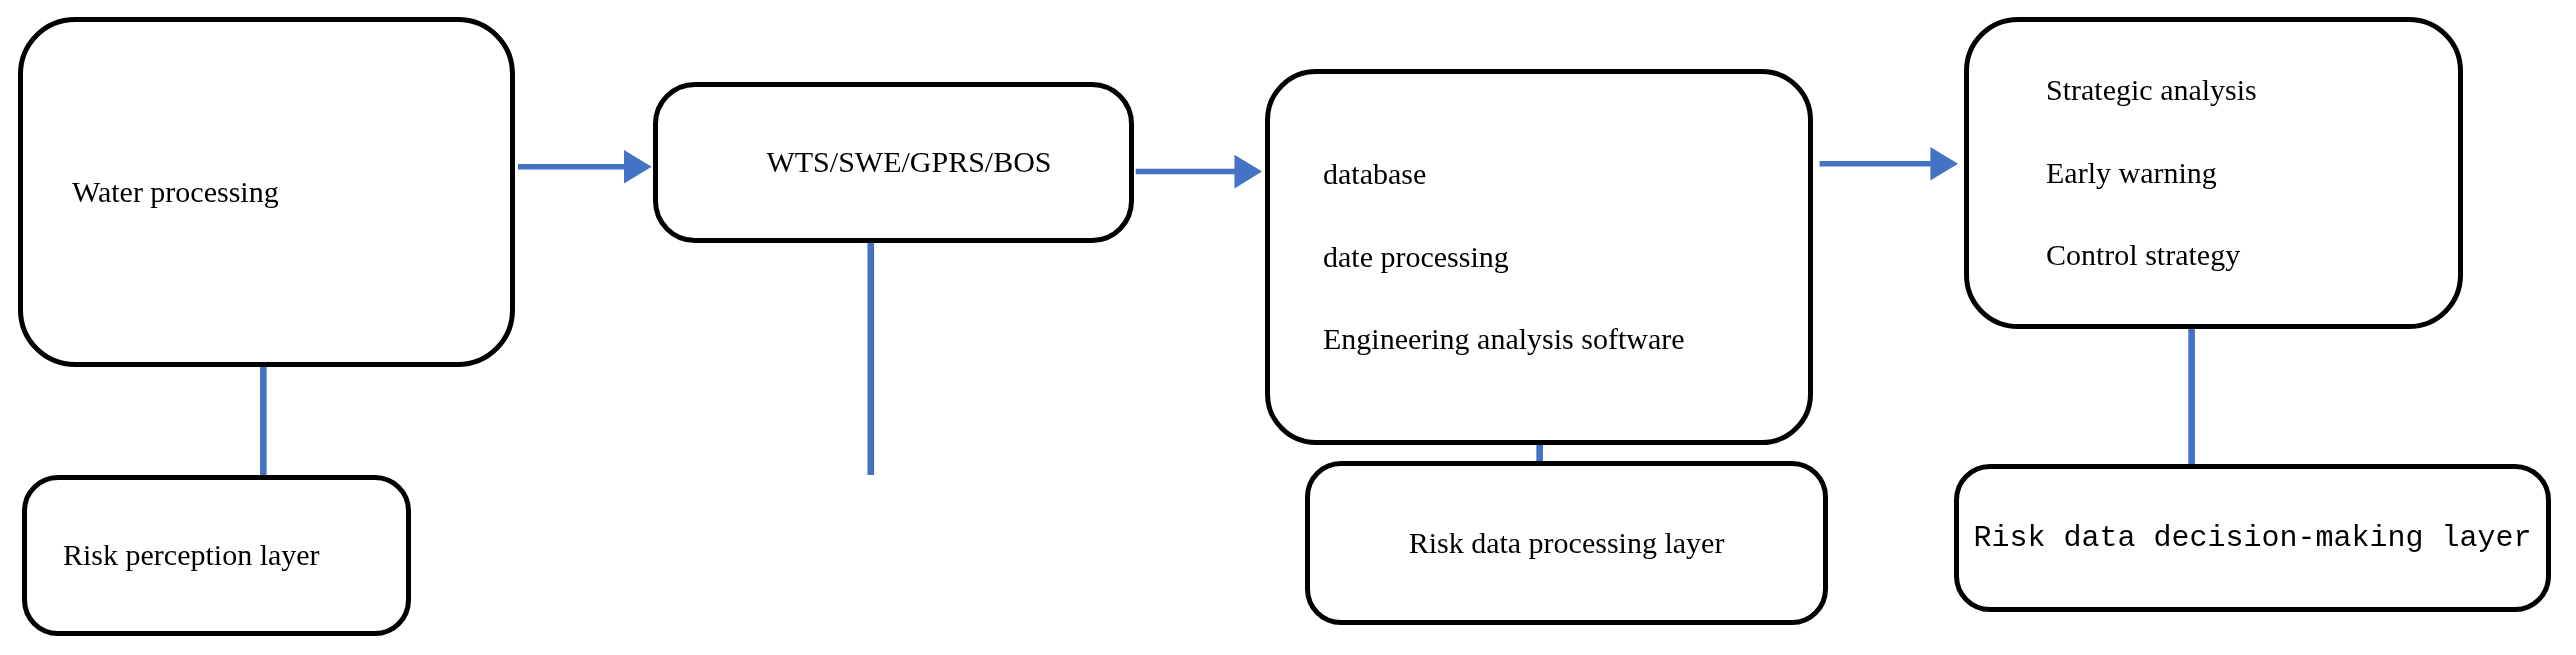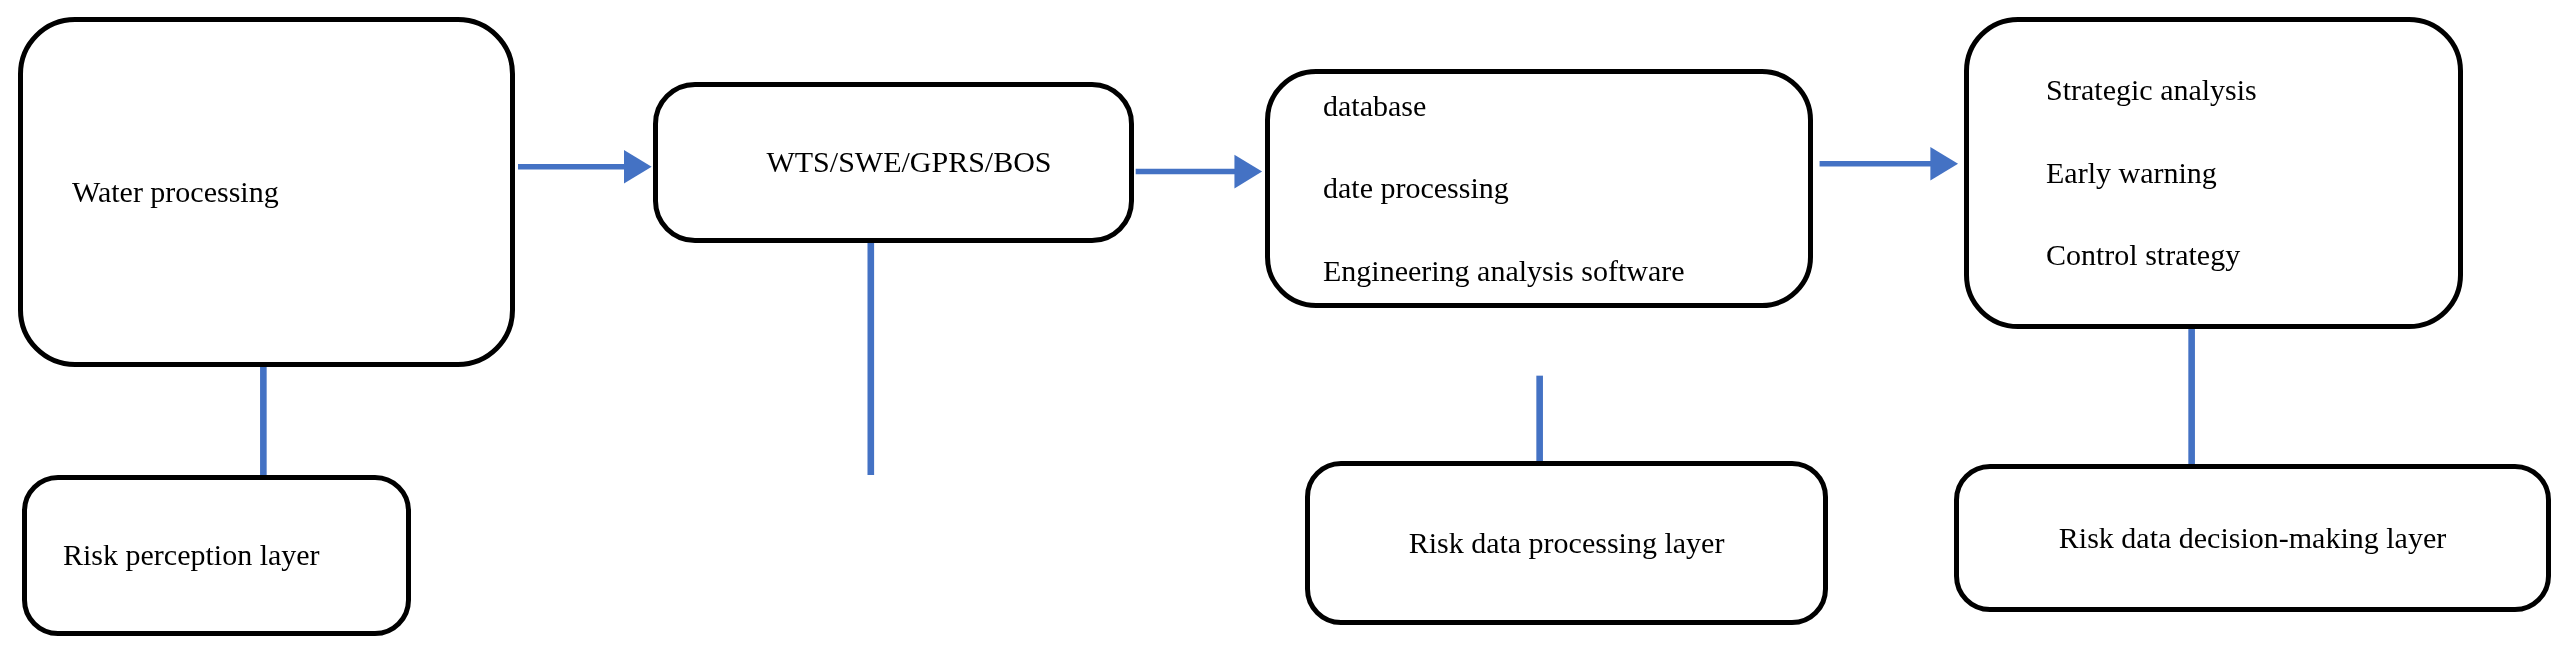--- a/index.html
+++ b/index.html
@@ -29,27 +29,27 @@
     row-gap:48px;
     font-size:30px;
     line-height:1.15;
     white-space:nowrap;
   }
   .align-left{align-items:flex-start;}
   .align-center{align-items:center;}
   
   .b1t{left:18px;  top:17px;  width:497px; height:350px; border-radius:57px; padding-left:49px;}
   .b2t{left:653px;top:82px; width:481px; height:161px; border-radius:42px;padding-left:31px;}
-  .b3t{left:1265px;top:69px; width:548px; height:239px; border-radius:51px; padding-left:53px;}
+  .b3t{left:1265px;top:69px; width:548px; height:376px; border-radius:51px; padding-left:53px;}
   .b4t{left:1964px;top:17px;  width:499px; height:312px; border-radius:54px; padding-left:77px;text-align:right;}
   
   .b1b{left:22px;  top:475px; width:389px; height:161px; border-radius:36px; padding-left:36px;}
   .b2b{left:605px;top:474px; width:566px; height:167px; border-radius:42px;}
   .b3b{left:1305px;top:461px; width:523px; height:164px; border-radius:36px;}
-  .b4b{left:1954px;top:464px; width:597px; height:148px; border-radius:36px;}
+  .b4b{left:1954px;top:464px; width:597px; height:148px; border-radius:36px;font-family:Liberation Mono, monospace;}
 
   .connector-layer{position:absolute;left:0;top:0;width:2576px;height:655px;pointer-events:none;}
   .conn-line{stroke:var(--connector-color);stroke-width:11;}
   .arrow-shaft{stroke:var(--connector-color);stroke-width:9;}
   .arrow-head{fill:var(--connector-color);stroke:none;}
 </style>
 </head>
 <body>
 
 <div class="canvas">

